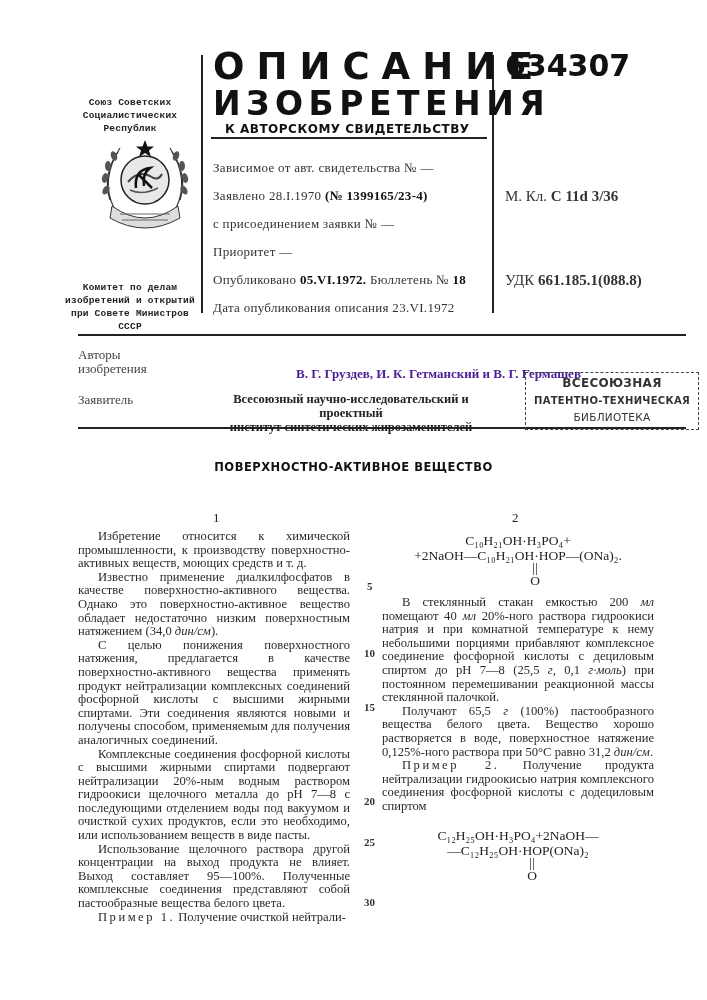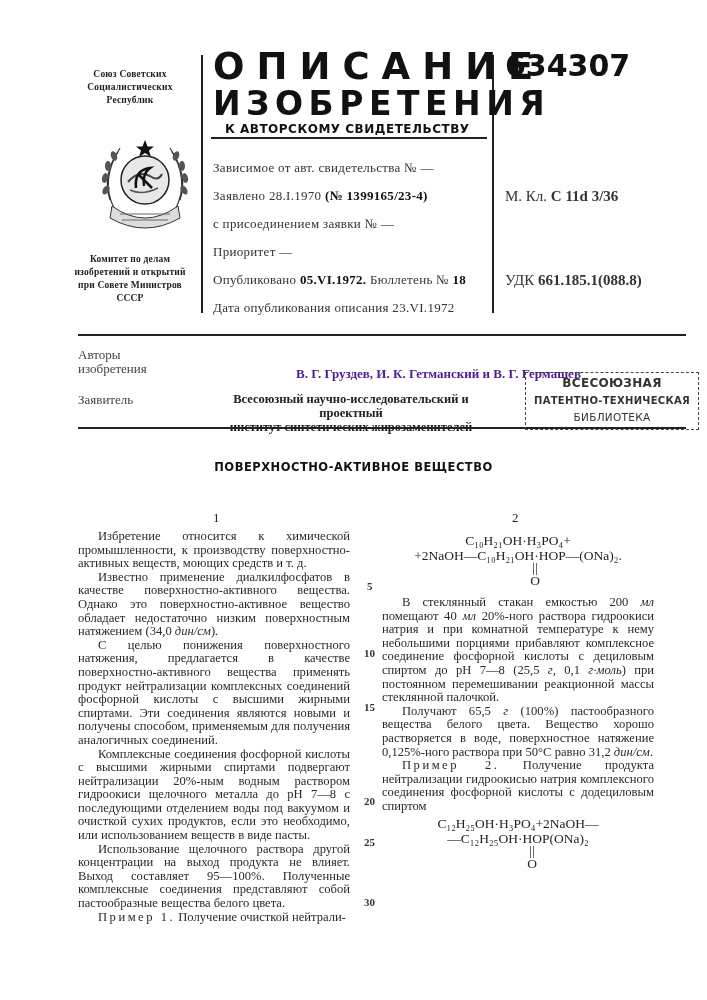--- a/index.html
+++ b/index.html
@@ -1,20 +1,20 @@
 <!DOCTYPE html>
 <html><head>
 <meta charset="utf-8">
 <style>
   html, body { margin:0; padding:0; background:#ffffff; }
   body { width:707px; height:1000px; position:relative; overflow:hidden; color:#1a1a1a; font-family:"DejaVu Serif", serif; }
   .abs { position:absolute; }
 
   
-  .gov { left:60px; width:140px; text-align:center; font-size:9.5px; line-height:13px; font-weight:bold; font-family:Liberation Serif, serif; letter-spacing:0.2px; color:#222; }
+  .gov { left:60px; width:140px; text-align:center; font-size:9.5px; line-height:13px; font-weight:bold; font-family:Liberation Mono, monospace; letter-spacing:0.2px; color:#222;margin-top:28px; }
   .emblem { left:90px; top:130px; width:110px; height:110px; }
 
   
   .vrule { background:#222; width:2px; }
 
   
   .title1 { left:213px; top:48px; width:280px; font-family:"DejaVu Sans", sans-serif; font-weight:bold; font-size:37px; letter-spacing:12px; line-height:38px; color:#111; }
   .title2 { left:213px; top:86px; width:285px; font-family:"DejaVu Sans", sans-serif; font-weight:bold; font-size:33px; letter-spacing:5.5px; line-height:36px; color:#111; }
   .title3 { left:225px; top:122px; font-family:"DejaVu Sans", sans-serif; font-weight:bold; font-size:12px; letter-spacing:0.5px; color:#111; }
   .title-rule { left:211px; top:137px; width:276px; height:2px; background:#222; }
@@ -177,19 +177,19 @@
 <div class="abs col" style="left:382px; top:530px; width:272px;">
   <div class="formula" style="margin-top:3px;">
     <div>C₁₀H₂₁OH·H₃PO₄+</div>
     <div>+2NaOH—C₁₀H₂₁OH·HOP—(ONa)₂.</div>
     <div style="padding-left:34px; line-height:10px;">||</div>
     <div style="padding-left:34px;">O</div>
   </div>
   <p style="margin-top:8px;"><span>В стеклянный стакан емкостью 200 </span><i>мл</i><span> помещают 40 </span><i>мл</i><span> 20%-ного раствора гидроокиси натрия и при комнатной температуре к нему небольшими порциями прибавляют комплексное соединение фосфорной кислоты с дециловым спиртом до pH 7—8 (25,5 </span><i>г</i><span>, 0,1 </span><i>г·моль</i><span>) при постоянном перемешивании реакционной массы стеклянной палочкой.</span></p>
   <p><span>Получают 65,5 </span><i>г</i><span> (100%) пастообразного вещества белого цвета. Вещество хорошо растворяется в воде, поверхностное натяжение 0,125%-ного раствора при 50°C равно 31,2 </span><i>дин/см</i><span>.</span></p>
   <p><span class="spaced">Пример 2.</span><span> Получение продукта нейтрализации гидроокисью натрия комплексного соединения фосфорной кислоты с додециловым спиртом</span></p>
-  <div class="formula" style="margin-top:2px;">
+  <div class="formula" style="margin-top:14px;">
     <div>C₁₂H₂₅OH·H₃PO₄+2NaOH—</div>
     <div>—C₁₂H₂₅OH·HOP(ONa)₂</div>
     <div style="padding-left:28px; line-height:10px;">||</div>
     <div style="padding-left:28px;">O</div>
   </div>
 </div>
 
 </body></html>

